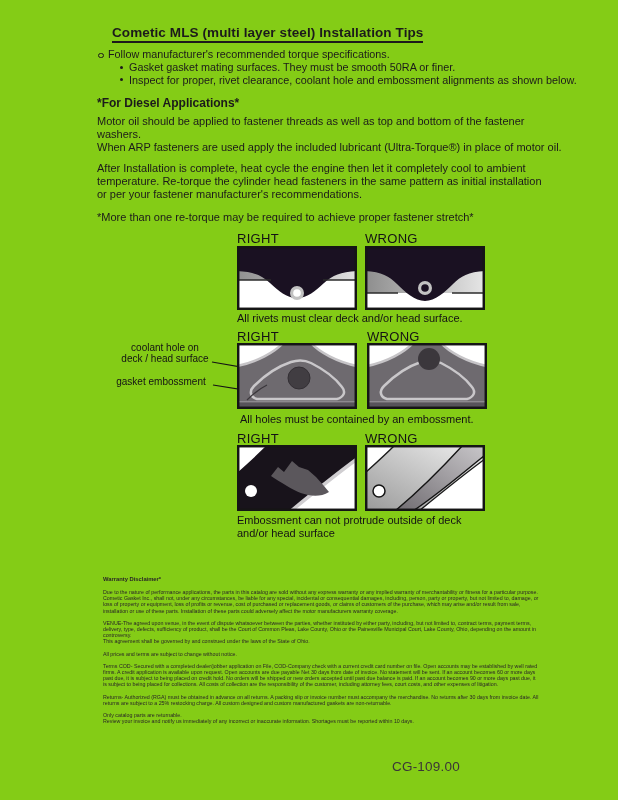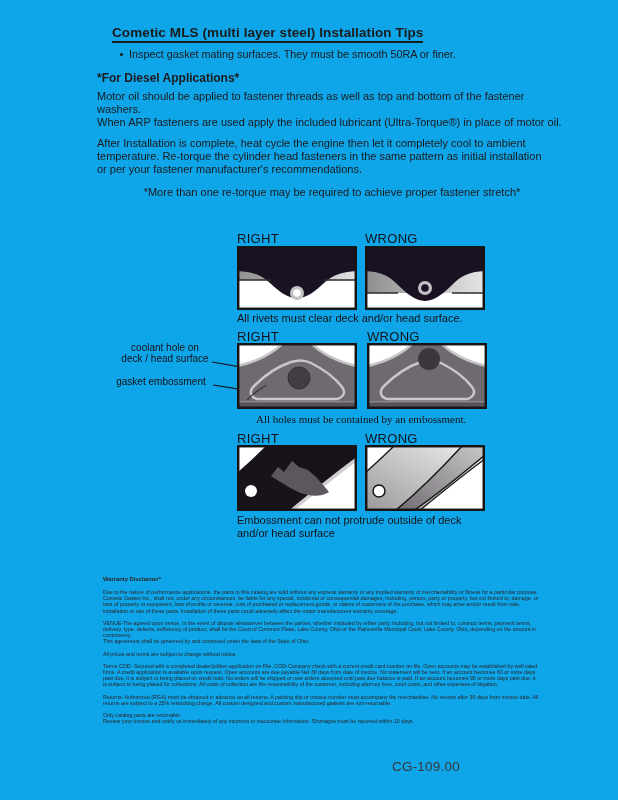--- a/index.html
+++ b/index.html
@@ -1,18 +1,18 @@
 <!DOCTYPE html>
 <html><head>
 <meta charset="utf-8">
 <style>
   * { margin:0; padding:0; box-sizing:border-box; }
   html,body { background:#ffffff; }
   .page {
-    position:relative; width:618px; height:800px; background:#0ea5e9;
+    position:relative; width:618px; height:800px; background:#84cc16;
     font-family:"Liberation Sans", sans-serif; color:#1c1a1b; overflow:hidden;
   }
   
   .topblock { position:absolute; left:97px; top:23px; width:470px; }
   .doc-title {
     display:inline-block; margin-left:15px; font-size:13.5px; font-weight:bold;
     border-bottom:2px solid #1c1a1b; padding-bottom:1px; letter-spacing:.1px;
   }
   .bullets { margin-top:5px; }
   .b-item { position:relative; padding-left:11px; font-size:10.8px; line-height:13px; white-space:nowrap; }
@@ -22,21 +22,21 @@
   }
   .sub-bullets { margin-left:22px; }
   .sb-item { position:relative; padding-left:10px; font-size:10.8px; line-height:12.5px; white-space:nowrap; }
   .sb-item::before {
     content:""; position:absolute; left:1px; top:4.8px; width:3.2px; height:3.2px;
     background:#1c1a1b; border-radius:50%;
   }
   .diesel-h { margin-top:10px; font-size:12px; font-weight:bold; }
   .para { margin-top:5px; font-size:11px; line-height:13px; white-space:pre-line; }
   .para.gap { margin-top:8px; }
-  .note { margin-top:10px; font-size:11px;text-align:center; }
+  .note { margin-top:10px; font-size:11px; }
   
   .fig-label { position:absolute; width:120px; text-align:left; font-size:13px; letter-spacing:.3px; color:#141215; }
   .fig-svg { position:absolute; display:block; }
   .fig-caption { position:absolute; font-size:11px; line-height:12.5px; color:#141215; width:260px; }
   .callout { position:absolute; font-size:10px; line-height:10.5px; text-align:center; white-space:pre-line; color:#141215; }
   .callout-lines { position:absolute; }
   
   .warranty { position:absolute; left:103px; top:576px; width:436px; color:#2a2627; }
   .w-head { font-size:5.8px; font-weight:bold; margin-bottom:7px; }
   .w-para { font-size:5.3px; line-height:6.2px; margin-bottom:6px; white-space:pre-line; }
@@ -44,22 +44,24 @@
   .footer-code { position:absolute; left:392px; top:759px; font-size:13.5px; color:#3b3637; letter-spacing:.2px; }
 </style>
 </head>
 <body>
 
 <div class="page">
 
   <div class="topblock">
     <div class="doc-title">Cometic MLS (multi layer steel) Installation Tips</div>
     <div class="bullets">
+      <div class="b-item">Follow manufacturer's recommended torque specifications.</div>
       <div class="sub-bullets">
-        <div class="sb-item">Inspect gasket mating surfaces.  They must be smooth 50RA or finer.</div>
+        <div class="sb-item">Gasket gasket mating surfaces.  They must be smooth 50RA or finer.</div>
+        <div class="sb-item">Inspect for proper, rivet clearance, coolant hole and embossment alignments as shown below.</div>
       </div>
     </div>
     <div class="diesel-h">*For Diesel Applications*</div>
     <div class="para">Motor oil should be applied to fastener threads as well as top and bottom of the fastener washers.
 When ARP fasteners are used apply the included lubricant (Ultra-Torque®) in place of motor oil.</div>
     <div class="para gap">After Installation is complete, heat cycle the engine then let it completely cool to ambient
 temperature. Re-torque the cylinder head fasteners in the same pattern as initial installation
 or per your fastener manufacturer's recommendations.</div>
     <div class="note">*More than one re-torque may be required to achieve proper fastener stretch*</div>
   </div>
@@ -135,21 +137,21 @@
     <path d="M46,0 C38,9 20,19 0,23" fill="none" stroke="#c6c4c7" stroke-width="2.6"></path>
     <path d="M120,0 H74 C82,9 100,19 120,23 Z" fill="#ffffff"></path>
     <path d="M74,0 C82,9 100,19 120,23" fill="none" stroke="#c6c4c7" stroke-width="2.6"></path>
     <line x1="0" y1="58.5" x2="120" y2="58.5" stroke="#8d898e" stroke-width="1"></line>
     <rect x="0" y="60" width="120" height="6" fill="#57535a"></rect>
     <path d="M20,56 C13,54 12,48 17,43 C28,32 42,23 54,19 C60,17 68,17 74,20 C88,27 99,36 105,44 C109,49 107,54 100,56 Z" fill="none" stroke="#c9c7ca" stroke-width="2.5"></path>
     <circle cx="62" cy="16" r="11" fill="#3b373c"></circle>
     <rect x="1.2" y="1.2" width="117.6" height="63.6" fill="none" stroke="#151515" stroke-width="2.5"></rect>
   </svg>
 
-  <div class="fig-caption" style="left:256px; top:413px;font-family:Liberation Serif, serif;">All holes must be contained by an embossment.</div>
+  <div class="fig-caption" style="left:240px; top:413px;">All holes must be contained by an embossment.</div>
 
   <div class="fig-label" style="left:237px; top:431px;">RIGHT</div>
   <div class="fig-label" style="left:365px; top:431px;">WRONG</div>
 
   <svg class="fig-svg" style="left:237px; top:445px;" width="120" height="66" viewBox="0 0 120 66">
     <rect x="0" y="0" width="120" height="66" fill="#ffffff"></rect>
     <path d="M30,0 L120,0 L120,14 C98,30 76,48 54,66 L0,66 L0,28 C10,19 20,10 30,0 Z" fill="#18131b"></path>
     <path d="M120,14 C98,30 76,48 54,66" fill="none" stroke="#d0ced1" stroke-width="3.5"></path>
     <path d="M34,31 L41,22 L47,27 L55,16 L62,22 L71,25 L79,32 L87,41 L92,47 C79,55 63,49 50,41 C44,37 38,34 34,31 Z" fill="#5b575c"></path>
     <circle cx="14" cy="46" r="6" fill="#ffffff"></circle>

